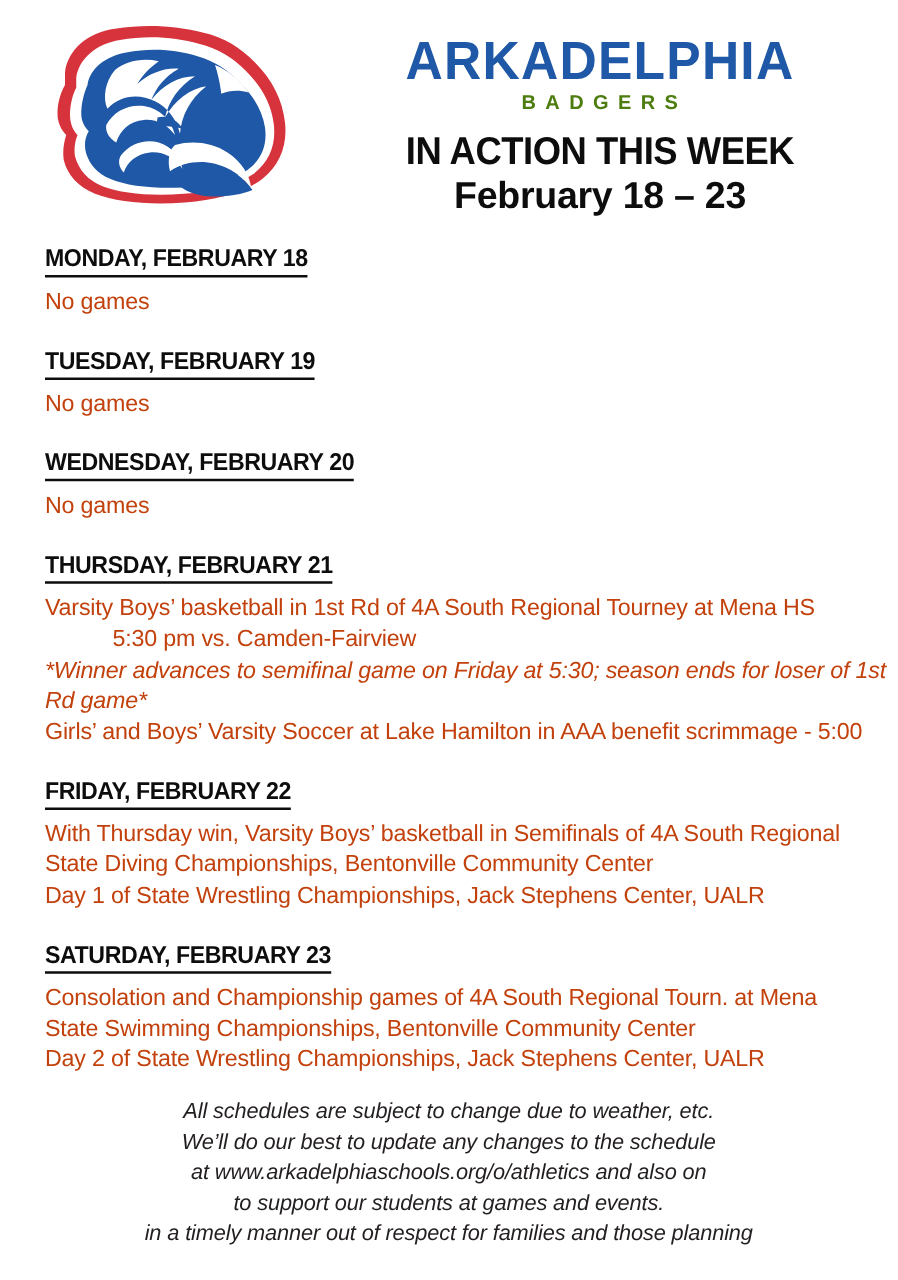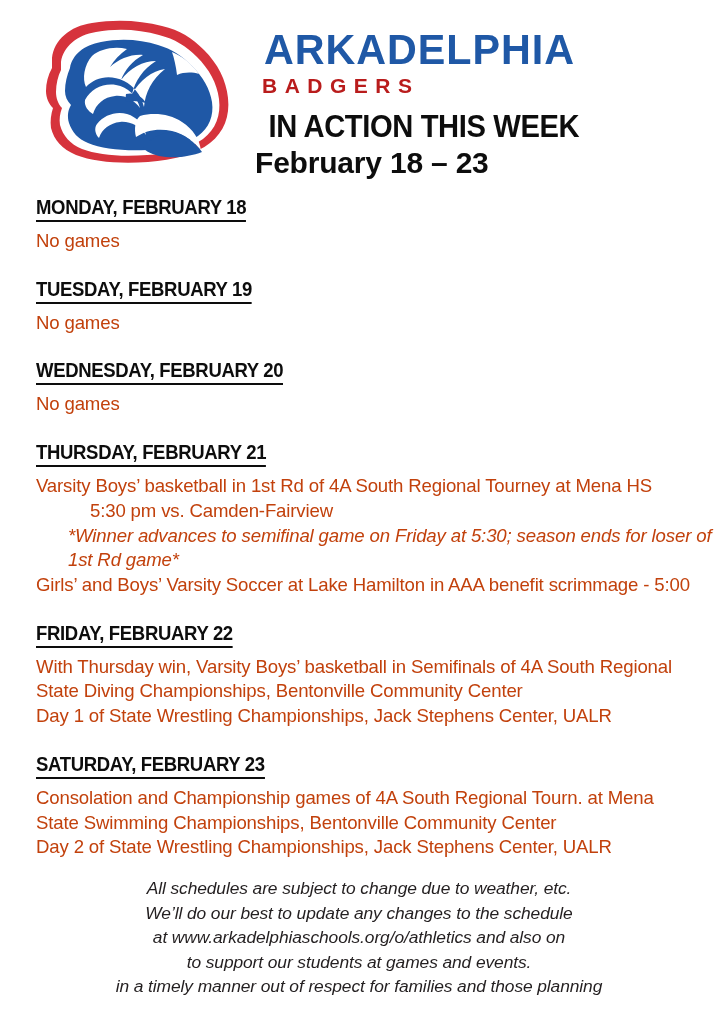--- a/index.html
+++ b/index.html
@@ -31,39 +31,39 @@
     width: 222px;
     height: 162px;
   }
   .logo-wrap svg { display: block; width: 100%; height: 100%; }
 
   .wordmark-block {
     position: absolute;
     left: 255px;
     top: 28px;
     width: 450px;
-    text-align: left;
+    text-align: center;
   }
   .wordmark-city {
     font-family: "Liberation Sans", sans-serif;
     font-size: 43px;
     line-height: 0.98;
     font-weight: bold;
     letter-spacing: 1.0px;
     color: #1f58a6;
     transform: scaleX(0.96);
     transform-origin: center;
     white-space: nowrap;
   }
   .wordmark-team {
     font-family: "Liberation Sans", sans-serif;
-    font-size: 21px;
+    font-size: 16px;
     font-weight: bold;
     letter-spacing: 7.5px;
-    color: #b91c1c;
+    color: #4d7c0f;
     margin-top: 4px;
     padding-left: 7px;
     white-space: nowrap;
   }
   .headline {
     font-family: "Liberation Sans", sans-serif;
     font-size: 31px;
     font-weight: bold;
     letter-spacing: -0.4px;
     color: #0d0d0d;
@@ -108,21 +108,21 @@
   .day-lines { margin-top: 3px; }
 
   .event-line {
     font-family: "Liberation Sans", sans-serif;
     font-size: 18.6px;
     line-height: 1.33;
     color: #c2410c;
     letter-spacing: -0.15px;
   }
   .event-line.indent { padding-left: 54px; }
-  .event-line.italic { font-style: italic; margin-left: 32px; }
+  .event-line.italic { font-style: italic; }
 
   
   .footer {
     position: absolute;
     left: 0;
     top: 876px;
     width: 718px;
     text-align: center;
   }
   .footer-line {

